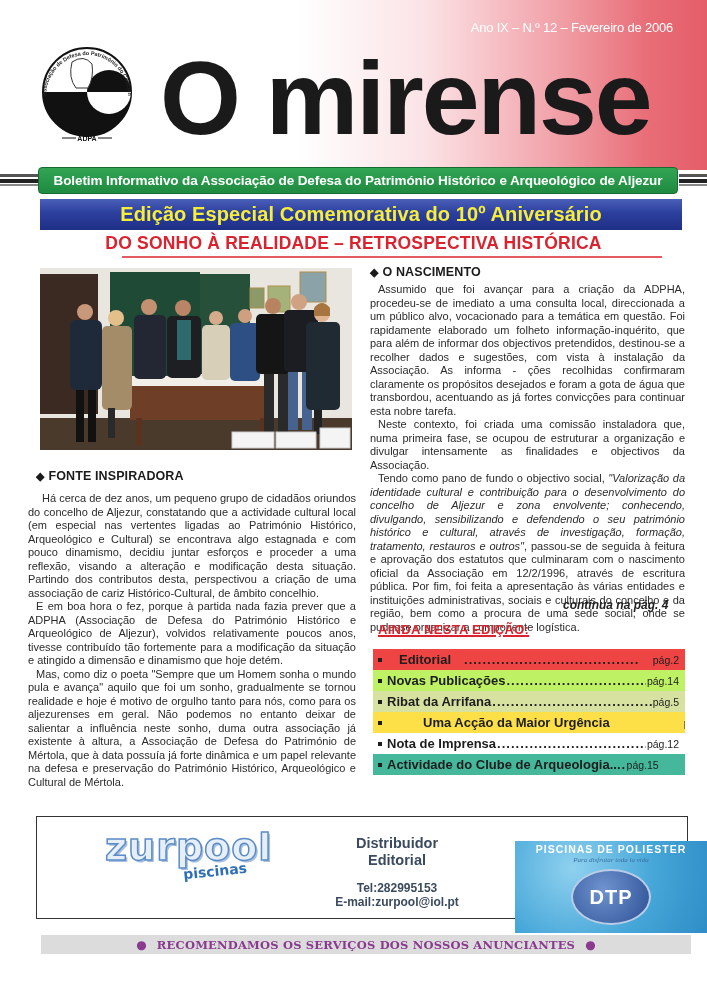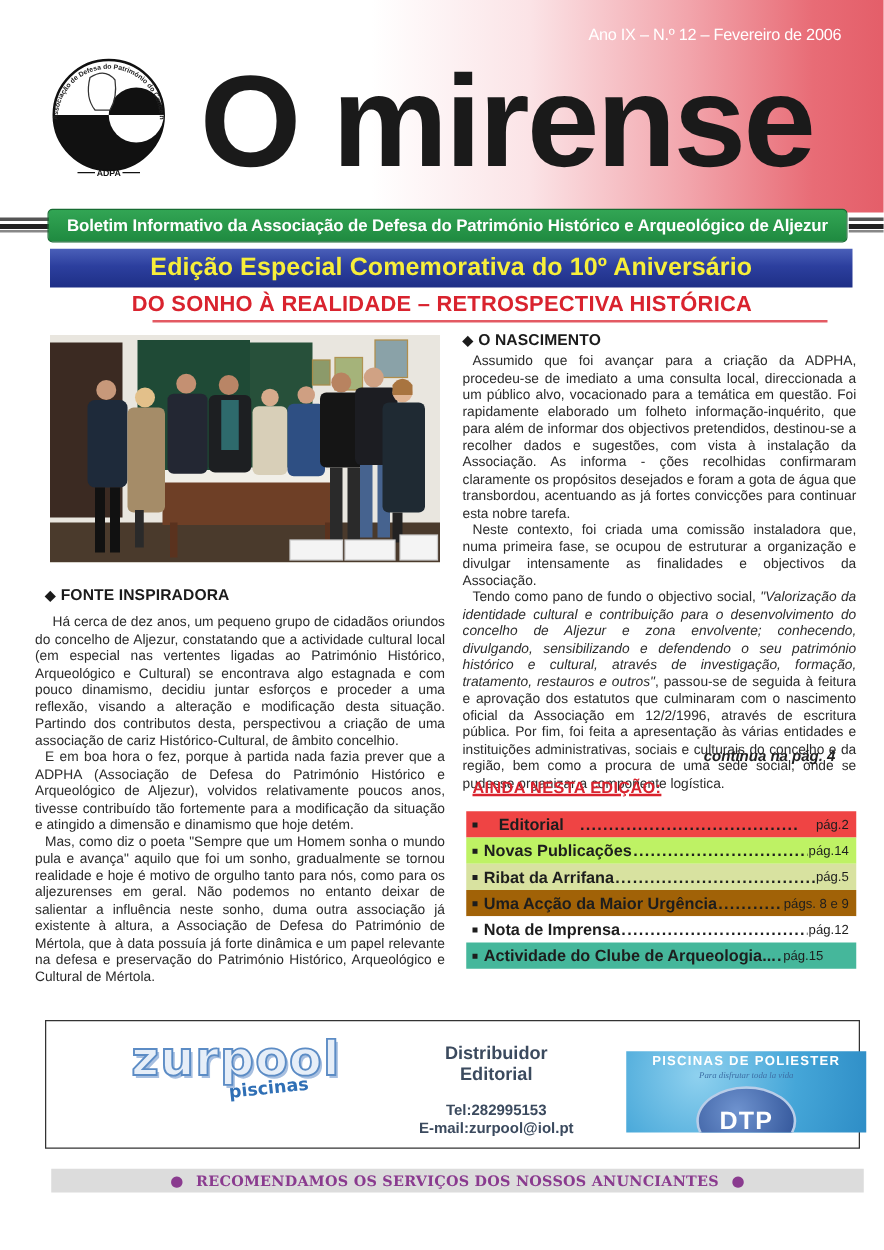--- a/index.html
+++ b/index.html
@@ -106,21 +106,21 @@
   }
   .distrib {
     position: absolute; left: 290px; top: 18px; width: 140px; text-align: center;
     color: #3b4a5e; font-weight: bold; font-size: 14.5px; line-height: 17px;
   }
   .contact {
     position: absolute; left: 276px; top: 64px; width: 168px; text-align: center;
     color: #3b4a5e; font-weight: bold; font-size: 12px; line-height: 14px;
   }
   .dtp {
-    position: absolute; left: 464px; top: 24px; width: 192px; height: 65px;
+    position: absolute; left: 478px; top: 24px; width: 192px; height: 92px;
     background: radial-gradient(circle at 30% 30%, #8fd1ef, #45a6d8 55%, #2e8dc6);
     overflow: hidden;
   }
   .dtp-title { position: absolute; left: 0; top: 2px; width: 100%; text-align: center; color: #fff; font-weight: bold; font-size: 10.5px; letter-spacing: 1px; }
   .dtp-tag { position: absolute; left: 0; top: 15px; width: 100%; text-align: center; color: #3d6fa5; font-style: italic; font-size: 7px; font-family: "Liberation Serif", serif; }
   .dtp-badge {
     position: absolute; left: 56px; top: 28px; width: 80px; height: 56px; border-radius: 50%;
     background: radial-gradient(circle at 40% 35%, #6f93cf, #2c4f94);
     border: 2px solid #b9cde8; color: #fff; font-weight: bold; font-size: 20px;
     display: flex; align-items: center; justify-content: center; letter-spacing: 1px;
@@ -251,21 +251,21 @@
     <span class="lbl">Novas Publicações</span>
       <span class="dots"></span>
     <span class="pg">pág.14</span>
   </div>
   <div class="toc-row" style="background:#d8e2a0;">
     <span class="bullet"></span>
     <span class="lbl">Ribat da Arrifana</span>
       <span class="dots"></span>
     <span class="pg">pág.5</span>
   </div>
-  <div class="toc-row" style="background:#a16207;">
+  <div class="toc-row" style="background:#fde047;gap:36px;">
     <span class="bullet"></span>
     <span class="lbl">Uma Acção da Maior Urgência</span>
       <span class="dots"></span>
     <span class="pg">págs. 8 e 9</span>
   </div>
   <div class="toc-row" style="background:#ffffff;">
     <span class="bullet"></span>
     <span class="lbl">Nota de Imprensa</span>
       <span class="dots"></span>
     <span class="pg">pág.12</span>

